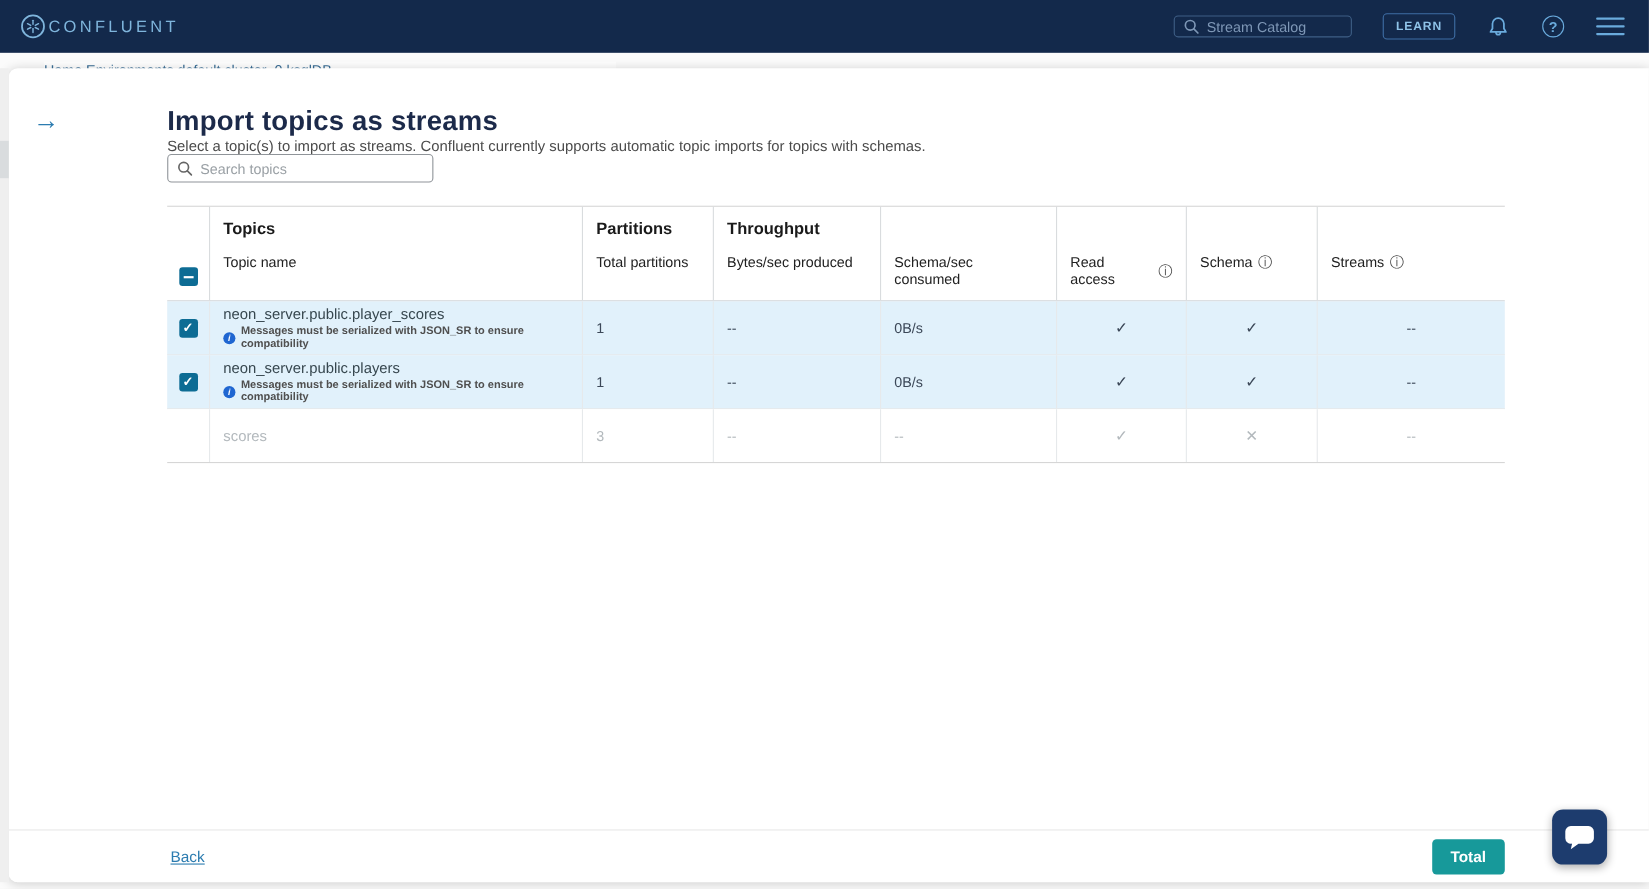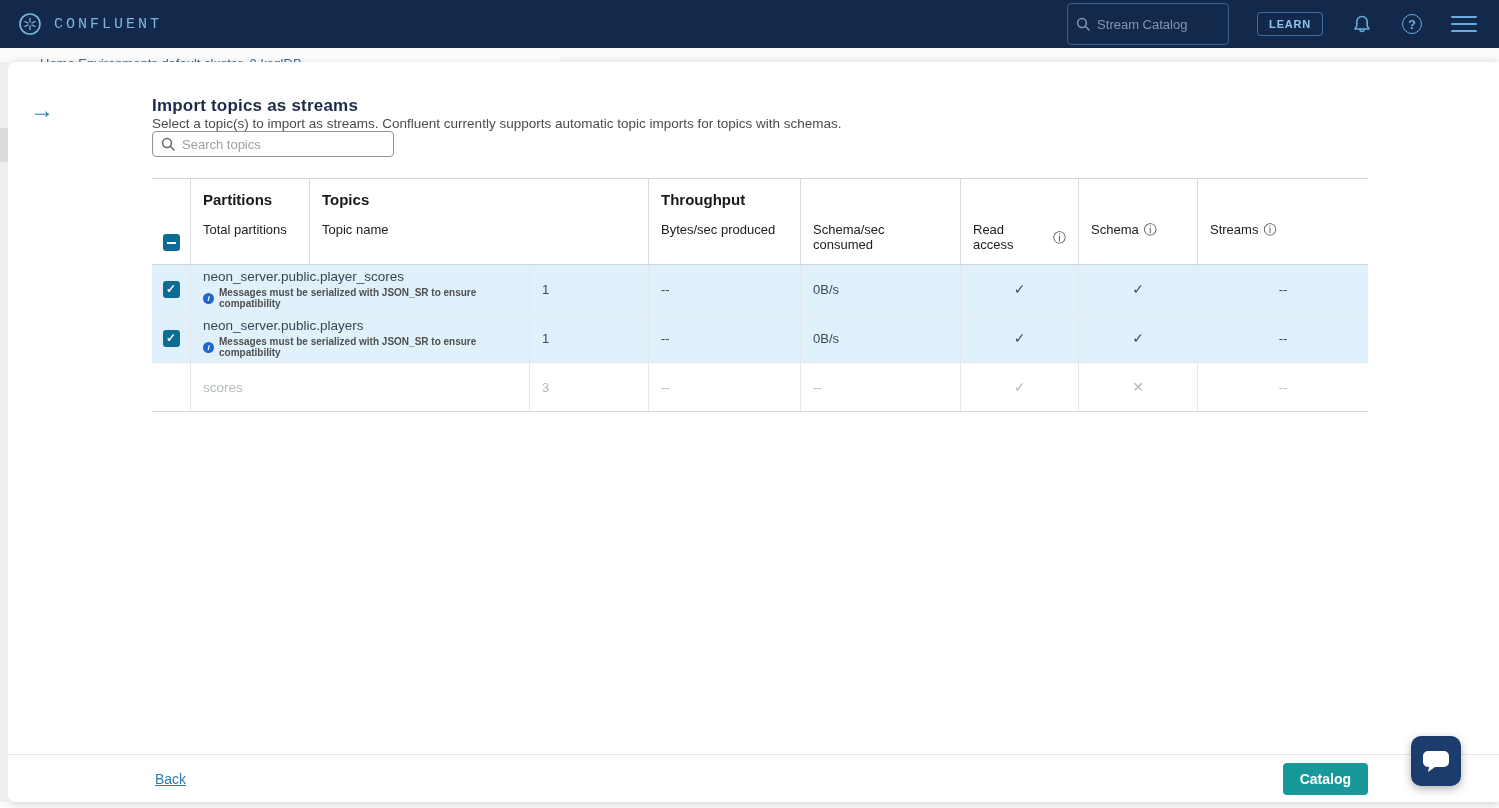--- a/index.html
+++ b/index.html
@@ -2,24 +2,24 @@
 <html><head>
 <meta charset="utf-8">
 <style>
   * { box-sizing: border-box; margin: 0; padding: 0; }
   html, body { width: 1499px; height: 808px; overflow: hidden;
     font-family: "Liberation Sans", sans-serif; background: #f2f3f4; }
 
   
   .topnav { position: absolute; top: 0; left: 0; width: 1499px; height: 48px;
     background: #13294b; display: flex; align-items: center; z-index: 30; }
-  .brand { display: flex; align-items: center; gap: 12px; margin-left: 18px; font-family: Liberation Mono, monospace; }
+  .brand { display: flex; align-items: center; gap: 2px; margin-left: 18px; }
   .brand-word { color: #7fb5dc; font-size: 15px; letter-spacing: 3px; font-weight: 500; }
   .nav-right { margin-left: auto; display: flex; align-items: center; gap: 28px; margin-right: 22px; }
-  .nav-search { display: flex; align-items: center; gap: 7px; width: 162px; height: 42px;
+  .nav-search { display: flex; align-items: center; gap: 7px; width: 162px; height: 20px;
     border: 1px solid #3f5f86; border-radius: 4px; padding: 0 8px; background: transparent; }
   .nav-search input { border: none; outline: none; background: transparent; width: 120px;
     color: #8ba4c2; font-size: 13px; font-family: "Liberation Sans", sans-serif; }
   .nav-search input::placeholder { color: #7e97b6; }
   .learn-btn { border: 1px solid #3f6ea5; border-radius: 4px; color: #8fc3e8;
     background: transparent; font-size: 11px; font-weight: 700; letter-spacing: 0.8px;
     padding: 5px 11px; cursor: pointer; font-family: "Liberation Sans", sans-serif; }
   .nav-icon { width: 22px; height: 22px; display: flex; align-items: center; justify-content: center; }
   .help-circle { width: 20px; height: 20px; border: 1.6px solid #6aabdd; border-radius: 50%;
     color: #6aabdd; font-size: 13px; font-weight: 700; display: flex; align-items: center; justify-content: center; }
@@ -31,21 +31,21 @@
     font-size: 13px; color: #3a6e96; white-space: nowrap; z-index: 1; background: #fff; }
   .page-behind { position: absolute; top: 48px; left: 0; width: 1499px; height: 760px; background: #fbfbfb; }
   .left-strip { position: absolute; top: 62px; left: 0; width: 8px; height: 740px; background: #efefef; z-index: 21; }
   .left-tab { position: absolute; top: 128px; left: 0; width: 8px; height: 34px; background: #d9dcde; z-index: 22; }
 
   
   .modal { position: absolute; top: 62px; left: 8px; right: 0; bottom: 6px; background: #ffffff;
     border-radius: 8px 0 0 8px; box-shadow: 0 1px 10px rgba(0,0,0,0.18); z-index: 20; overflow: hidden; }
   .collapse-arrow { position: absolute; left: 22px; top: 36px; font-size: 24px; color: #2c7cb0; cursor: pointer; line-height: 1; }
   .modal-content { position: absolute; left: 144px; top: 0; width: 1224px; }
-  .page-title { margin-top: 34px; font-size: 17px; font-weight: 700; color: #1c2a4a; letter-spacing: 0.2px; }
+  .page-title { margin-top: 34px; font-size: 25px; font-weight: 700; color: #1c2a4a; letter-spacing: 0.2px; }
   .page-subtitle { margin-top: 0; font-size: 13.5px; color: #4b4b4b; }
 
   .topic-search { display: flex; align-items: center; gap: 7px;
     width: 242px; height: 26px; border: 1px solid #8f9499; border-radius: 4px; padding: 0 8px; background: #fff; }
   .topic-search input { border: none; outline: none; width: 190px; color: #444; font-size: 13px;
     font-family: "Liberation Sans", sans-serif; }
   .topic-search input::placeholder { color: #9aa0a5; }
 
   
   .tbl { margin-top: 21px; width: 1216px; border-top: 1px solid #d6d6d6; font-size: 13px; color: #37474f; }
@@ -162,30 +162,30 @@
         <line x1="9.3" y1="9.3" x2="13" y2="13" stroke="#666" stroke-width="1.5" stroke-linecap="round"></line>
       </svg>
       <input placeholder="Search topics" style="">
     </div>
 
     <div class="tbl">
       <div class="thead">
         <div class="th c-check">
           <div class="checkbox indet"></div>
         </div>
+        <div class="th c-topic">
+          <div class="group">Topics</div>
+          <div class="sub">
+              <span>Topic name</span>
+            </div>
+        </div>
         <div class="th c-part">
           <div class="group">Partitions</div>
           <div class="sub">
               <span>Total partitions</span>
-            </div>
-        </div>
-        <div class="th c-topic">
-          <div class="group">Topics</div>
-          <div class="sub">
-              <span>Topic name</span>
             </div>
         </div>
         <div class="th c-prod">
           <div class="group">Throughput</div>
           <div class="sub">
               <span>Bytes/sec produced</span>
             </div>
         </div>
         <div class="th c-cons">
           <div class="group"></div>
@@ -275,21 +275,21 @@
               <span class="mark">✕</span>
             </div>
             <div class="td c-streams">--</div>
           </div>
         </div>
     </div>
   </div>
 
   <div class="modal-footer">
     <a class="back-link">Back</a>
-    <button class="import-btn">Catalog</button>
+    <button class="import-btn">Total</button>
   </div>
 </div>
 
 <div class="chat-fab">
   <svg width="28" height="26" viewBox="0 0 28 26">
     <path d="M6 3h16a5 5 0 0 1 5 5v6a5 5 0 0 1-5 5h-9l-7 5 1.2-5.2A5 5 0 0 1 1 14V8a5 5 0 0 1 5-5z" fill="#ffffff"></path>
   </svg>
 </div>
 
 </body></html>

